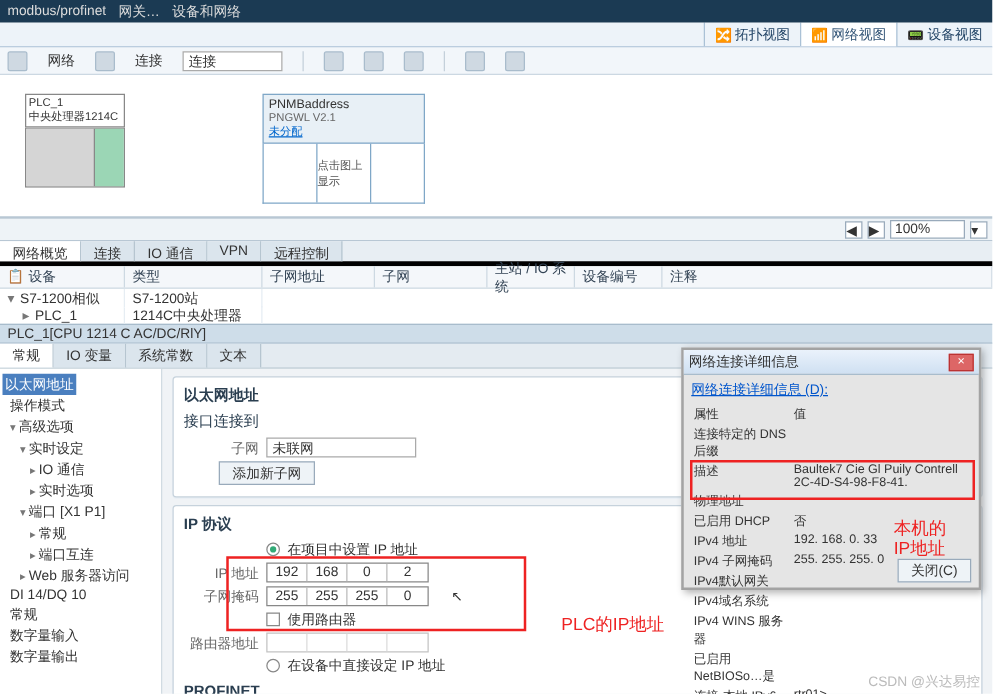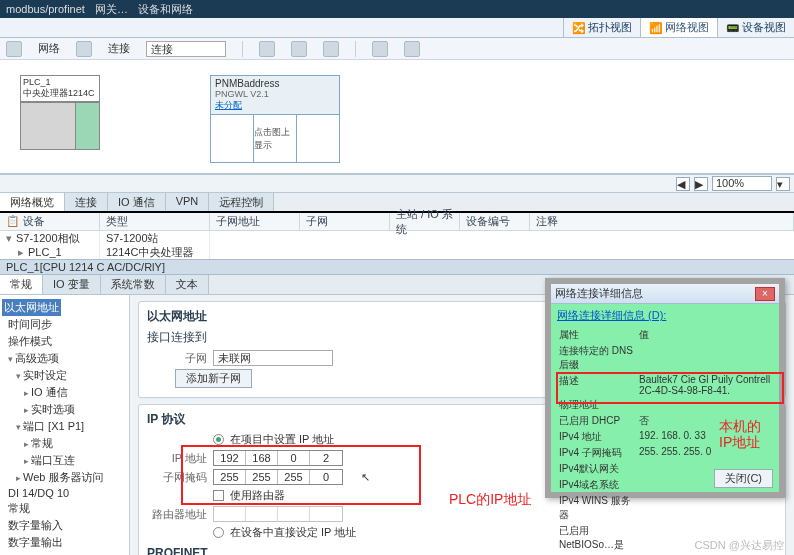--- a/index.html
+++ b/index.html
@@ -34,21 +34,21 @@
   .node-gsd .body .sq { flex:1; border-right:1px solid #7fa7c7; display:flex; align-items:center; justify-content:center; font-size:9px; color:#555; filter:blur(.4px); }
   .node-gsd .body .sq:last-child{border-right:none}
 
   
   .zoomstrip { height:18px; background:#eef3f7; border-bottom:1px solid #b8c7d4; display:flex; align-items:center; justify-content:flex-end; gap:4px; padding:0 4px; font-size:11px; }
   .zoomstrip .b{width:14px;height:14px;border:1px solid #9ab;background:#fff;}
   .zoomstrip .zw{width:60px;border:1px solid #9ab;background:#fff;padding:0 3px;height:15px}
 
   
   .netpanel { height:66px; display:flex; flex-direction:column; }
-  .netpanel .tabs{height:20px; display:flex; background:#e8eef3; border-bottom:2px solid #000000;}
+  .netpanel .tabs{height:20px; display:flex; background:#e8eef3; border-bottom:4px solid #000000;}
   .ptab{padding:2px 10px; font-size:11px; border-right:1px solid #b6c5d0; background:#dbe5ed; color:#333}
   .ptab.active{background:#fff}
   .netpanel .hdr{height:18px; display:flex; background:#f4f7fa; border-bottom:1px solid #cdd9e2;}
   .netpanel .hdr div{border-right:1px solid #cdd9e2; padding:1px 6px; font-size:11px; color:#345; display:flex;align-items:center}
   .col-dev{width:100px} .col-type{width:110px} .col-sub{width:90px} .col-snet{width:90px} .col-io{width:70px} .col-num{width:70px} .col-cmt{flex:1}
   .netpanel .rows{flex:1; overflow:hidden; font-size:11px}
   .netrow{display:flex; height:14px; align-items:center}
   .netrow div{border-right:1px solid #e6edf3; padding:0 6px; overflow:hidden; white-space:nowrap}
   .netrow .exp{width:10px;display:inline-block;color:#777}
 
@@ -79,21 +79,21 @@
   .ip-in{display:inline-flex;border:1px solid #888;background:#fff;height:16px}
   .ip-in span{width:32px;text-align:center;border-right:1px solid #bbb;font-size:11px;line-height:15px}
   .ip-in span:last-child{border-right:none}
   .btn{display:inline-block;border:1px solid #9ab;background:#eef3f7;padding:1px 10px;font-size:11px}
   .inp-t{border:1px solid #aaa;background:#fff;height:16px;padding:0 4px;min-width:120px;font-size:11px}
 
   .redbox1{position:absolute; border:2px solid #e22; left:200px; top:108px; width:240px; height:60px; pointer-events:none}
   .redtext1{position:absolute; left:310px; top:86px; color:#e22; font-size:14px; font-weight:500}
 
   
-  .dlg{position:absolute; left:545px; top:278px; width:240px; height:220px; background:#86efac; border:6px solid #a3a3a3; box-shadow:2px 2px 6px rgba(0,0,0,.3)}
+  .dlg{position:absolute; left:545px; top:278px; width:240px; height:194px; background:#e5e5e5; border:2px solid #a3a3a3; box-shadow:2px 2px 6px rgba(0,0,0,.3)}
   .dlg .tit{height:20px; background:linear-gradient(#eaf2fb,#cfe0f2); border-bottom:1px solid #a8bccc; display:flex; align-items:center; padding:0 4px; font-size:11px; color:#333}
   .dlg .tit .x{margin-left:auto;width:20px;height:14px;background:#d66;border:1px solid #b33;color:#fff;text-align:center;line-height:12px;font-size:10px}
   .dlg .bd{padding:4px 6px; font-size:11px}
   .dlg .lnk{color:#05c;text-decoration:underline;font-size:11px}
   .dlg table{width:100%;font-size:10px;border-collapse:collapse;margin-top:4px}
   .dlg td{padding:1px 2px;vertical-align:top}
   .dlg td.k{width:80px;color:#333;filter:blur(.2px)}
   .dlg td.v{color:#333;filter:blur(.2px)}
   .dlg .redbox2{position:absolute;border:2px solid #e22;left:5px;top:88px;width:228px;height:32px;pointer-events:none}
   .redtext2{color:#e22;font-size:14px;line-height:16px;}
@@ -220,21 +220,20 @@
     <div class="tabbar">
       <div class="ptab active">常规</div>
       <div class="ptab">IO 变量</div>
       <div class="ptab">系统常数</div>
       <div class="ptab">文本</div>
     </div>
     <div class="ins-content">
       <div class="left-tree">
         <span class="hl">以太网地址</span>
         <div id="tree-items">
-            <div class="it">时间同步</div>
             <div class="it">操作模式</div>
             <div class="it  ad">高级选项</div>
             <div class="it l2 ad">实时设定</div>
             <div class="it l3 ar">IO 通信</div>
             <div class="it l3 ar">实时选项</div>
             <div class="it l2 ad">端口 [X1 P1]</div>
             <div class="it l3 ar">常规</div>
             <div class="it l3 ar">端口互连</div>
             <div class="it l2 ar">Web 服务器访问</div>
             <div class="it">DI 14/DQ 10</div>

